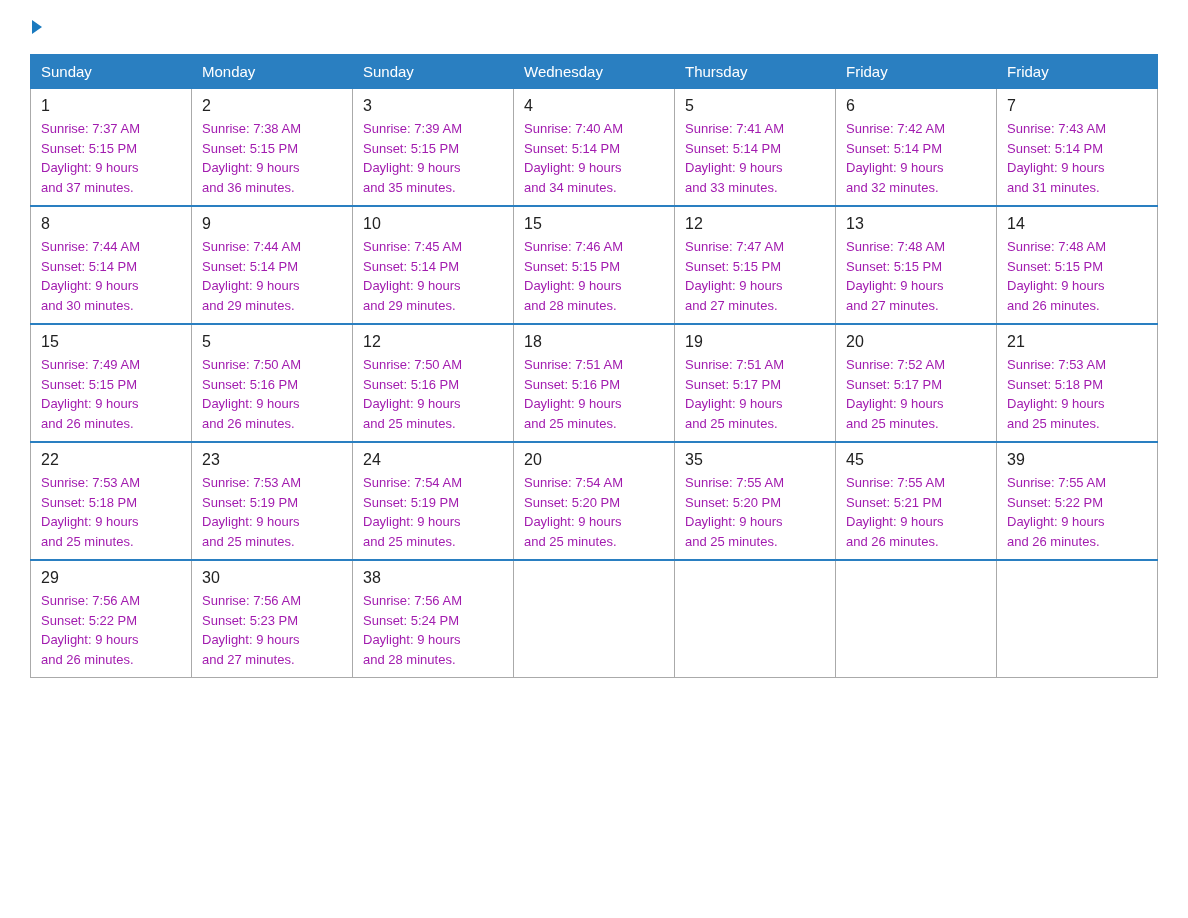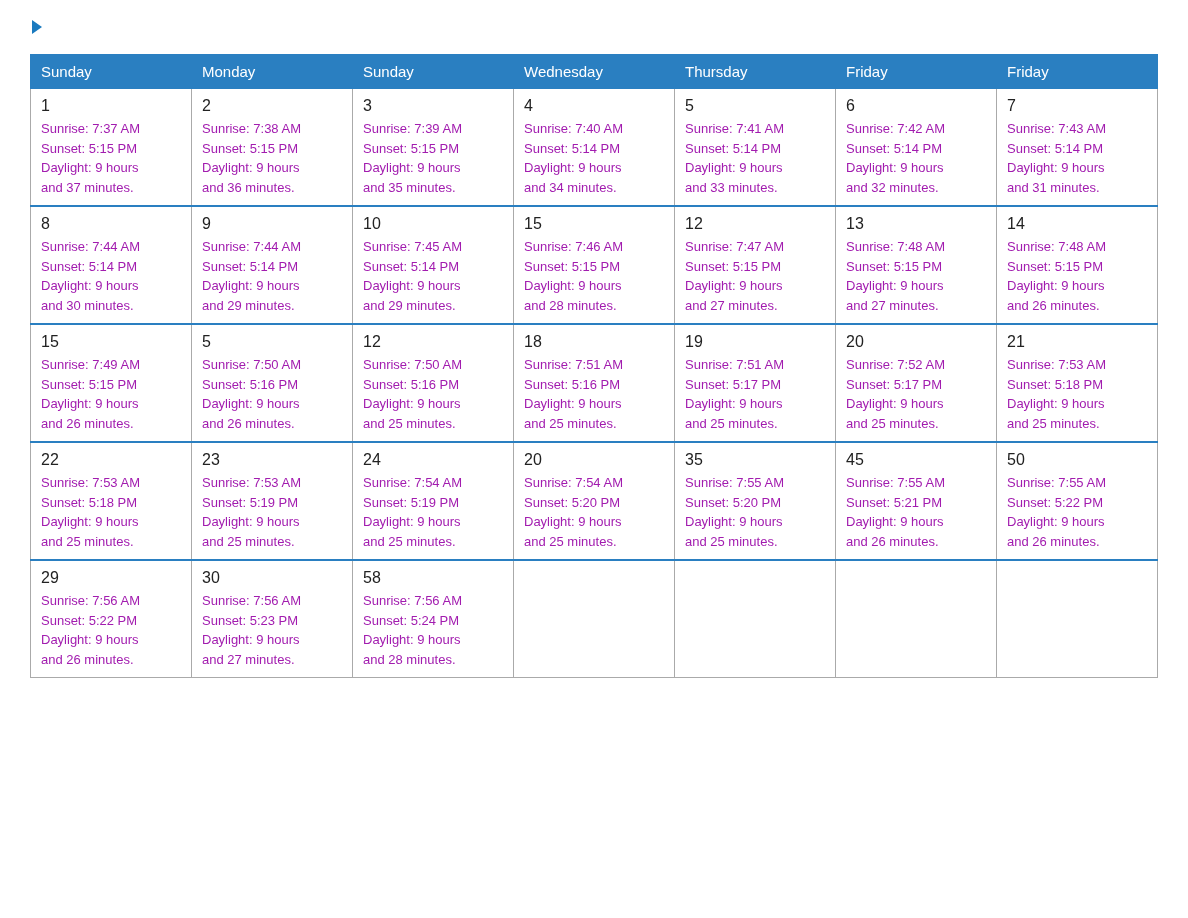--- a/index.html
+++ b/index.html
@@ -348,21 +348,21 @@
       </td>
         <td>
         <span class="day-number">45</span>
         <div class="day-info">
           Sunrise: 7:55 AM<br>
           Sunset: 5:21 PM<br>
           Daylight: 9 hours<br>and 26 minutes.
         </div>
       </td>
         <td>
-        <span class="day-number">50</span>
+        <span class="day-number">39</span>
         <div class="day-info">
           Sunrise: 7:55 AM<br>
           Sunset: 5:22 PM<br>
           Daylight: 9 hours<br>and 26 minutes.
         </div>
       </td>
       </tr>
       <tr>
         <td>
         <span class="day-number">29</span>
@@ -374,21 +374,21 @@
       </td>
         <td>
         <span class="day-number">30</span>
         <div class="day-info">
           Sunrise: 7:56 AM<br>
           Sunset: 5:23 PM<br>
           Daylight: 9 hours<br>and 27 minutes.
         </div>
       </td>
         <td>
-        <span class="day-number">58</span>
+        <span class="day-number">38</span>
         <div class="day-info">
           Sunrise: 7:56 AM<br>
           Sunset: 5:24 PM<br>
           Daylight: 9 hours<br>and 28 minutes.
         </div>
       </td>
         <td class="empty-cell"></td>
         <td class="empty-cell"></td>
         <td class="empty-cell"></td>
         <td class="empty-cell"></td>

